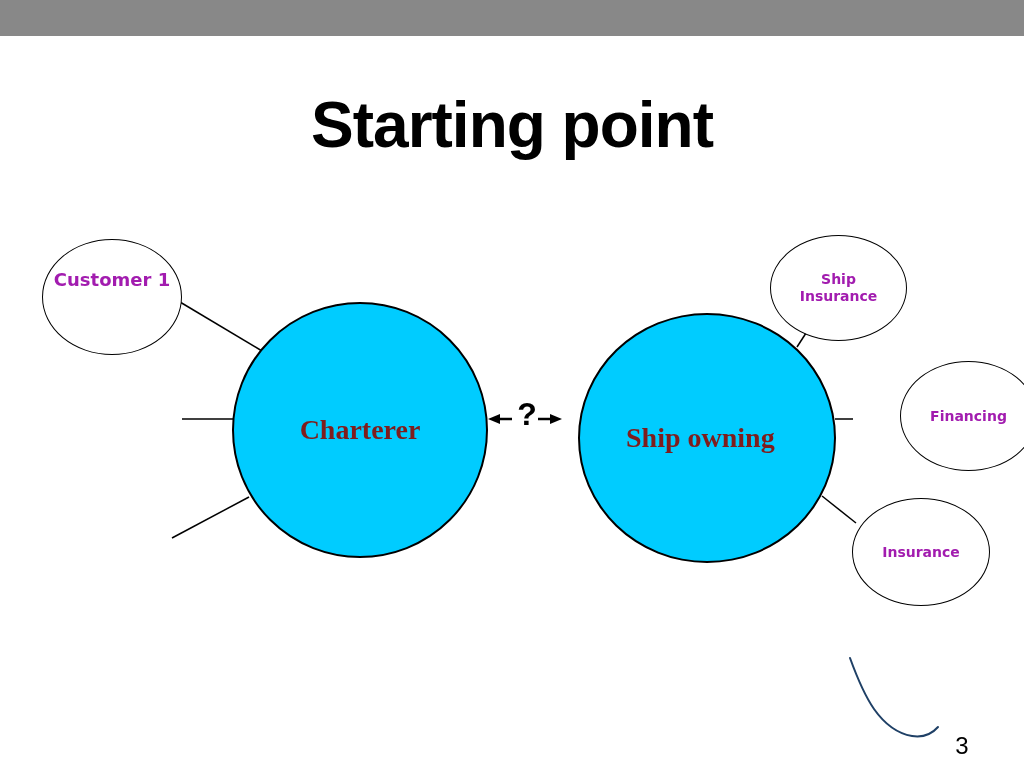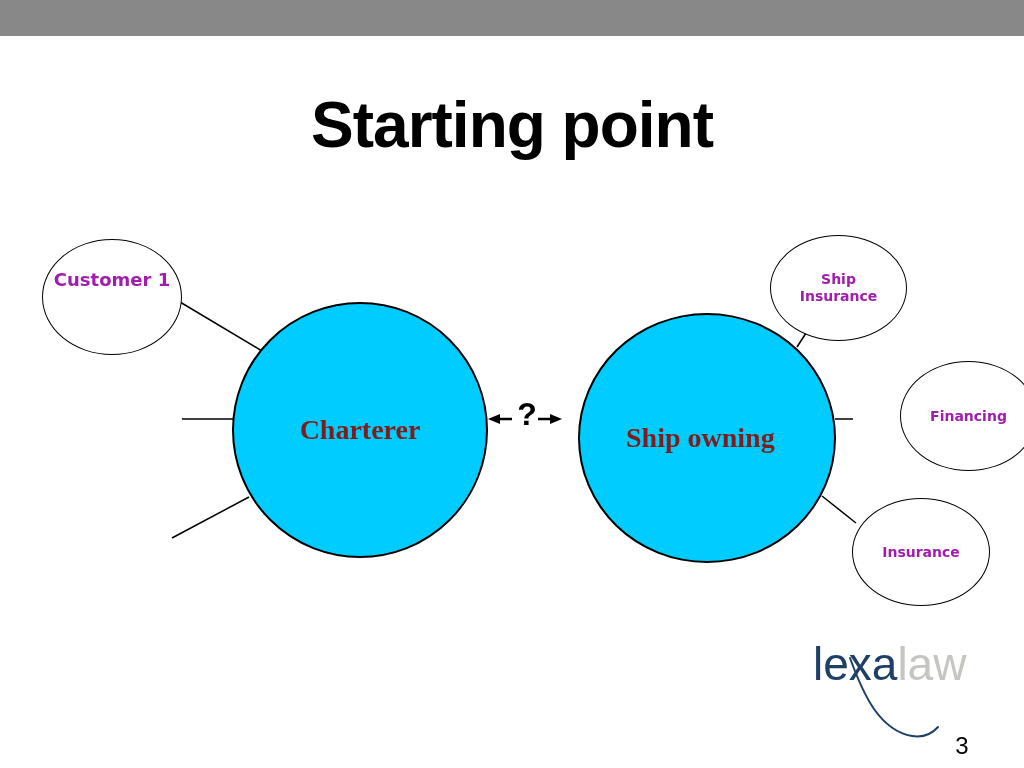--- a/index.html
+++ b/index.html
@@ -108,17 +108,16 @@
       <span>Insurance</span>
     </span>
   </div>
   <div class="ellipse e-service e-financing">
     <span class="lbl">Financing</span>
   </div>
   <div class="ellipse e-service e-insurance">
     <span class="lbl">Insurance</span>
   </div>
 
-  <div class="logo"><span class="logo-primary">lexa</span><span class="logo-secondary">law</span></div>
 
   <div class="page-number">3</div>
 
 </div>
 
 </body></html>

